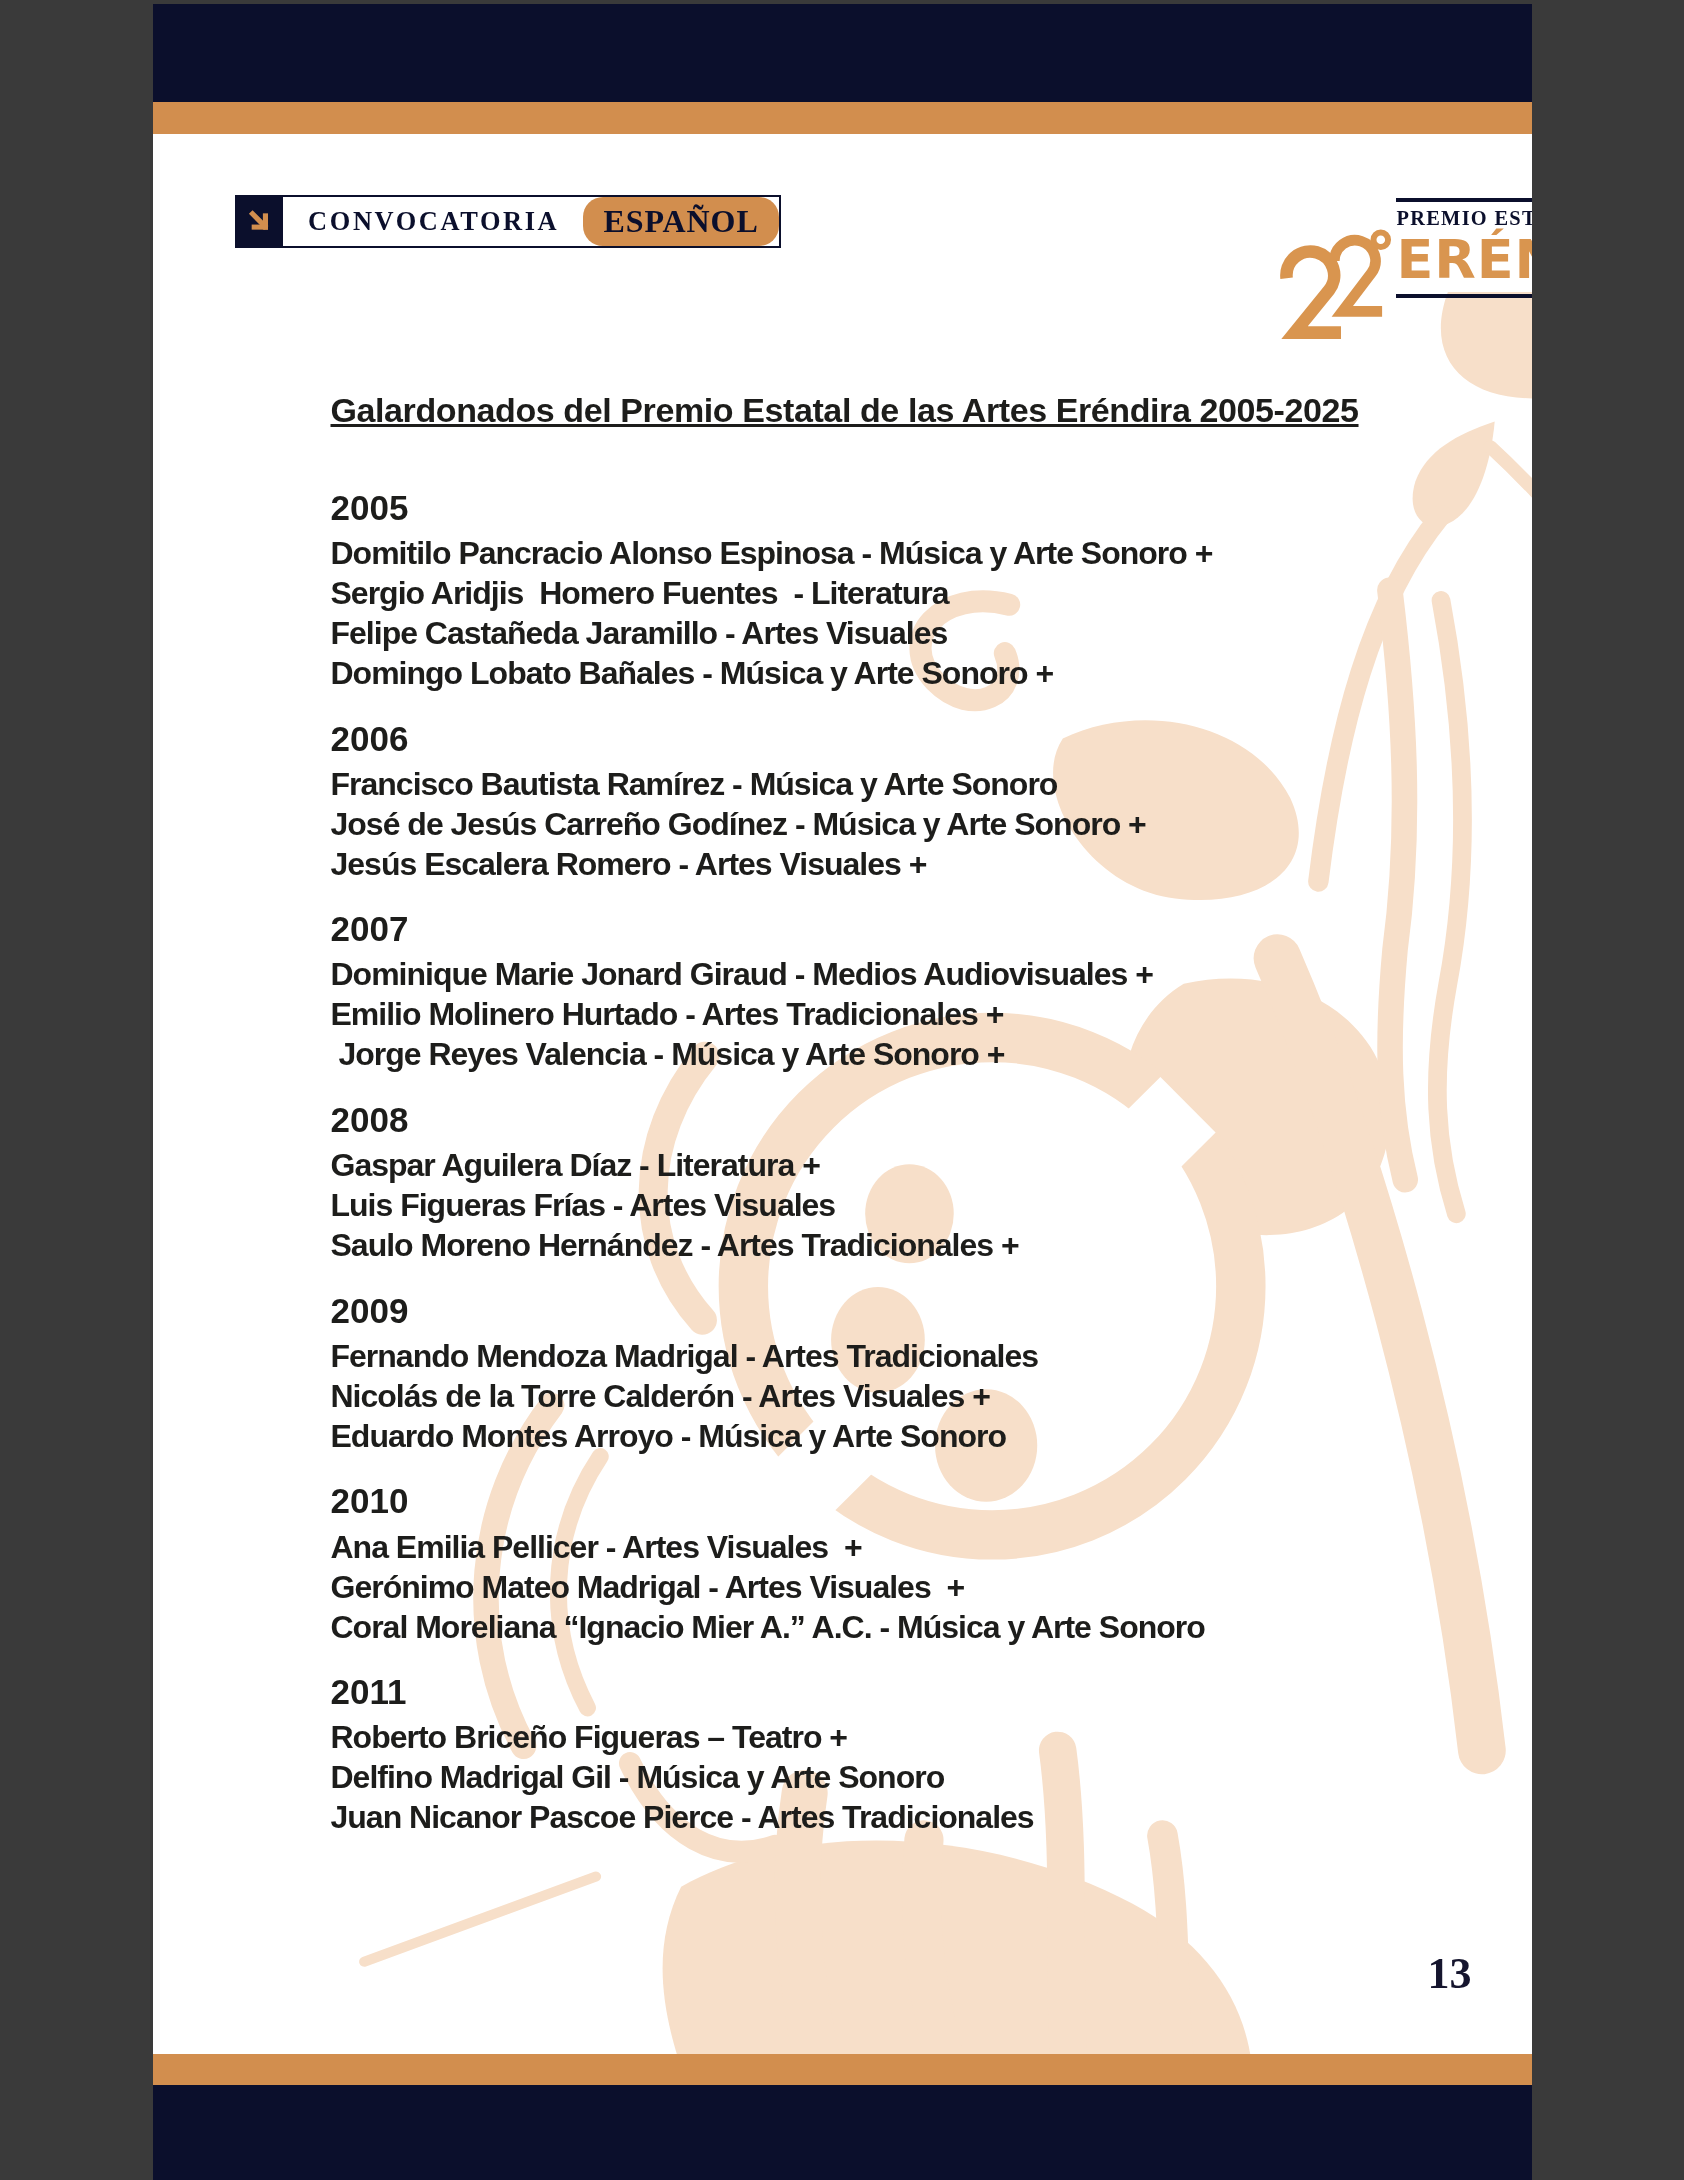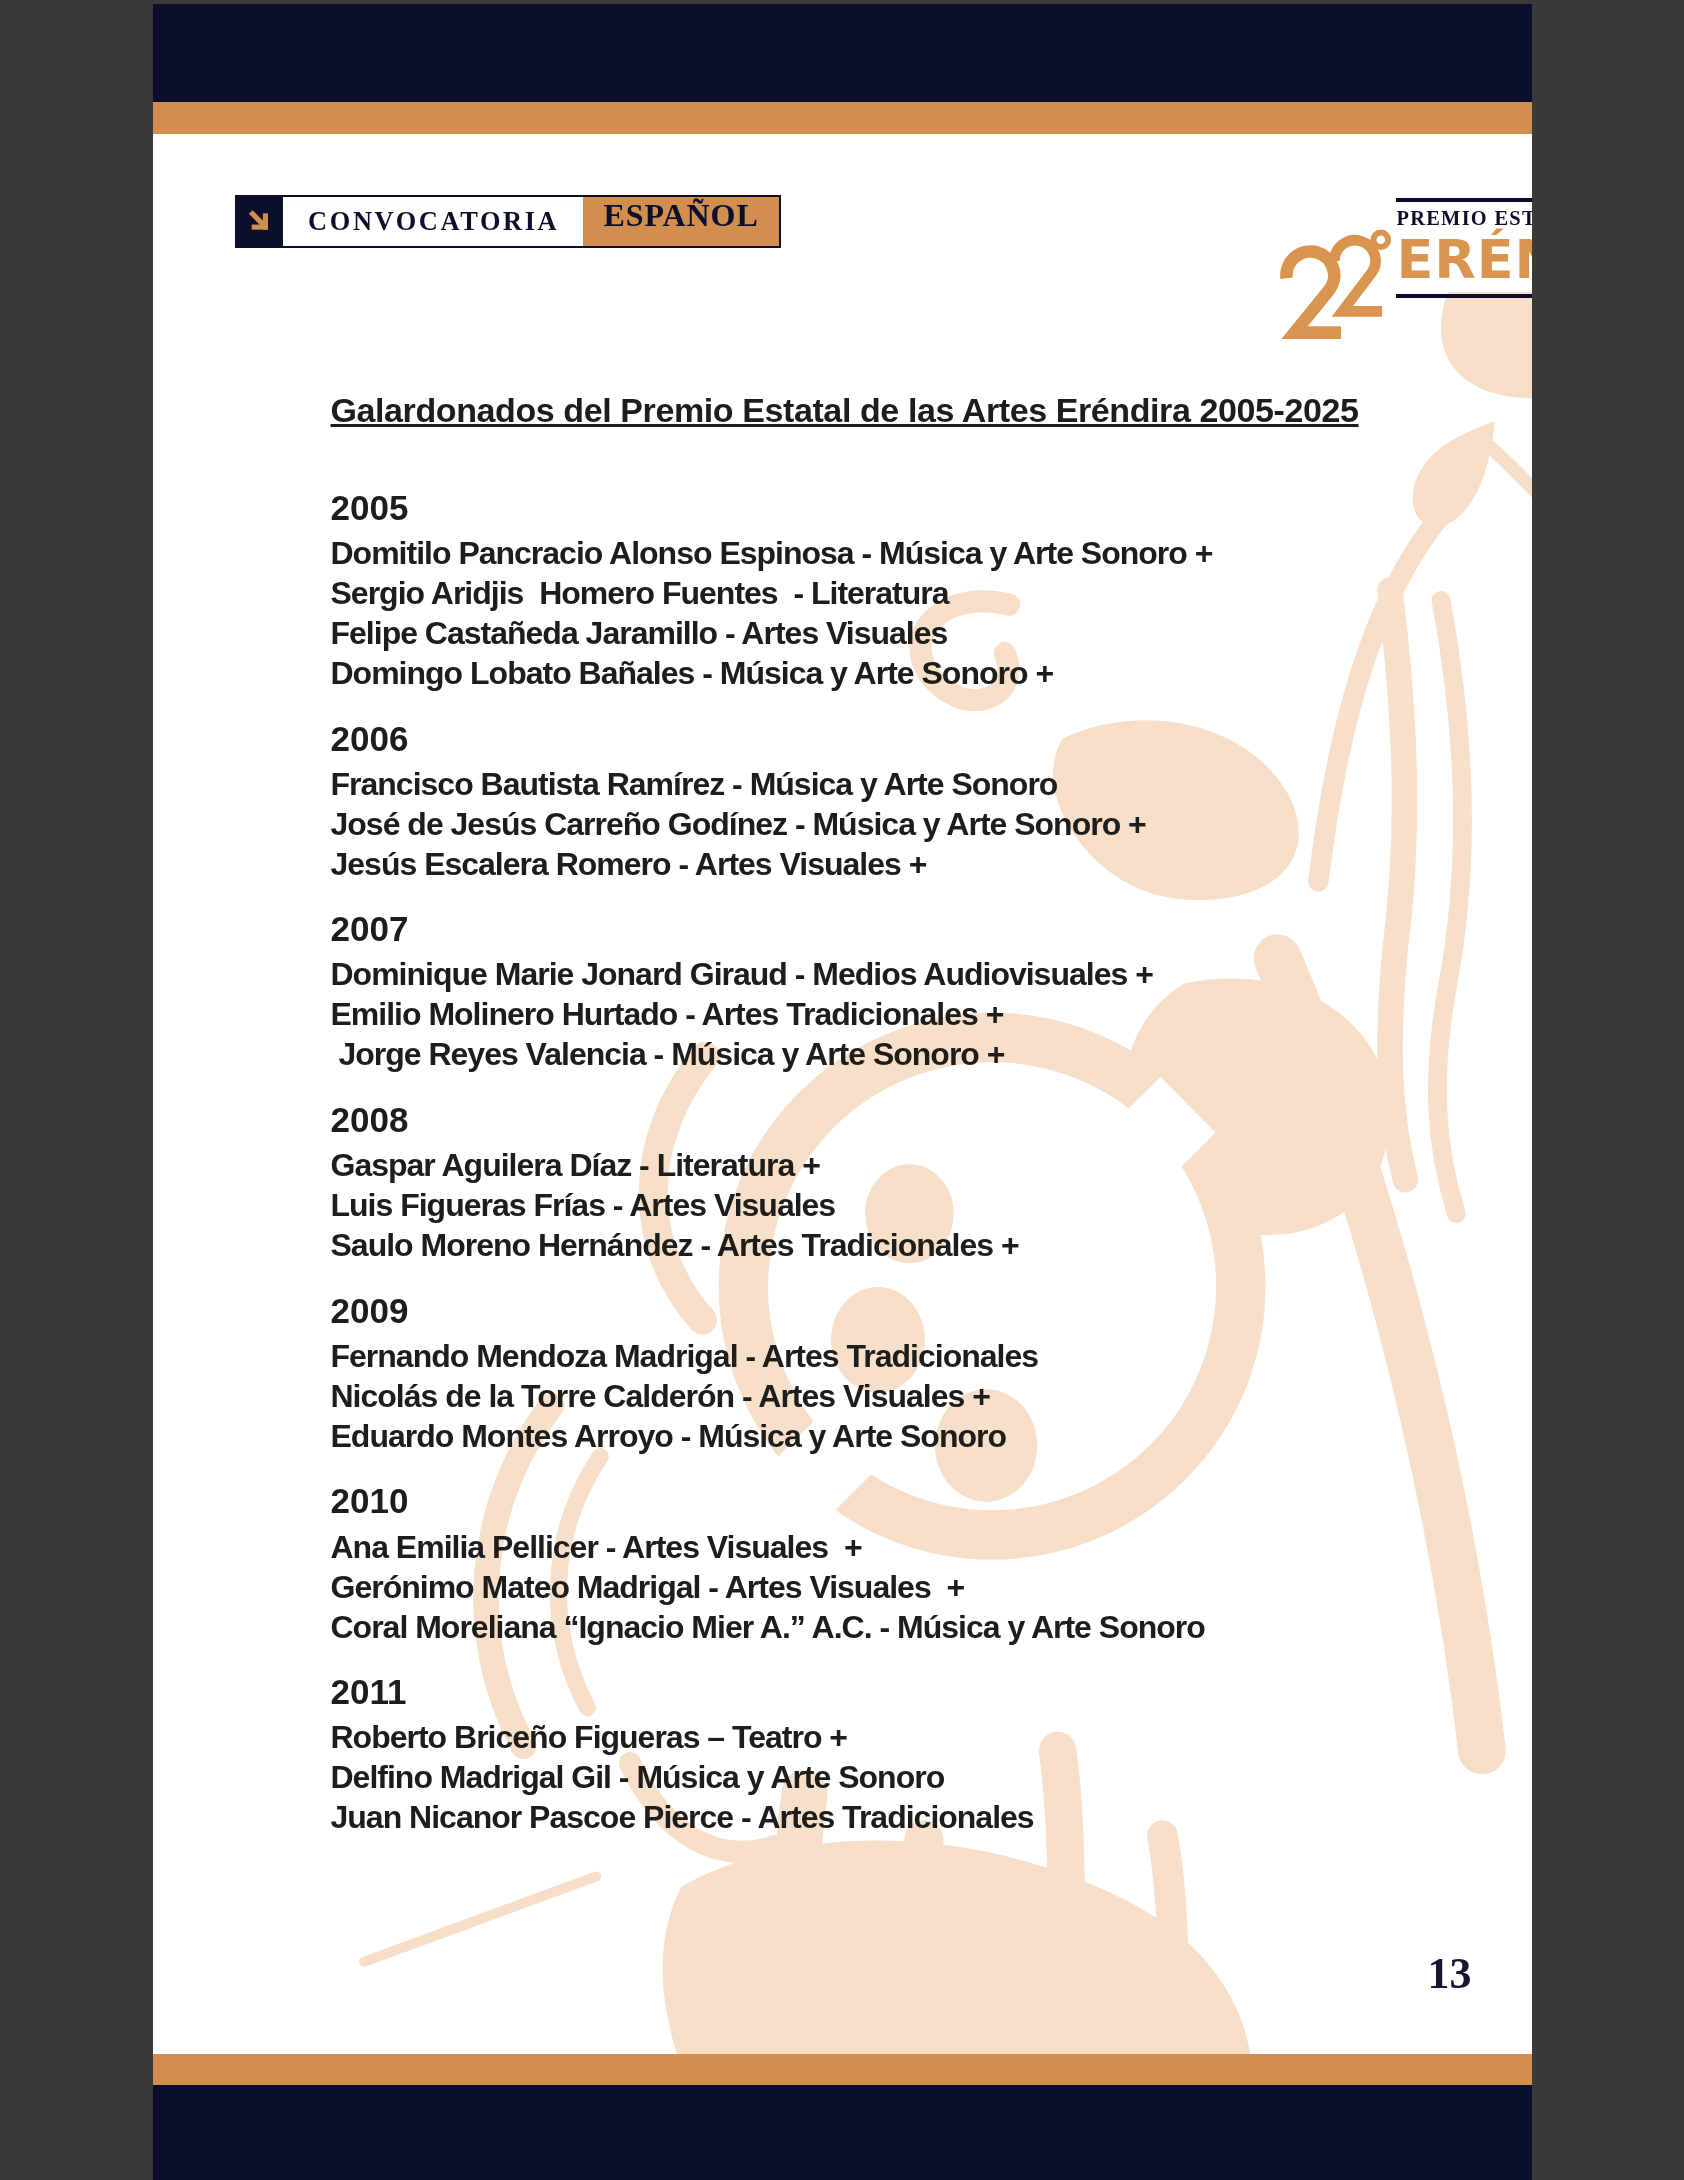--- a/index.html
+++ b/index.html
@@ -35,22 +35,23 @@
   .badge-square svg{width:34px;height:34px;}
   .badge-white{
     background:#ffffff;display:flex;align-items:center;
     padding:0 24px 0 25.6px;
   }
   .badge-white span{
     font-family:"Liberation Serif", serif;
     font-size:26.4px;font-weight:700;letter-spacing:2.6px;color:#0b0f2c;
   }
   .badge-orange{
-    background:#d28e4e;display:flex;
+    background:#d28e4e;display:flex;align-items:center;
     padding:0 20.4px;
+    border-radius:20px;
   }
   .badge-orange span{
     font-family:"Liberation Serif", serif;
     font-size:32px;font-weight:900;letter-spacing:0.9px;color:#0b0f2c;
   }
 
   
   .logo{
     position:absolute;left:1123px;top:194px;width:443px;z-index:2;
     display:flex;align-items:flex-start;

